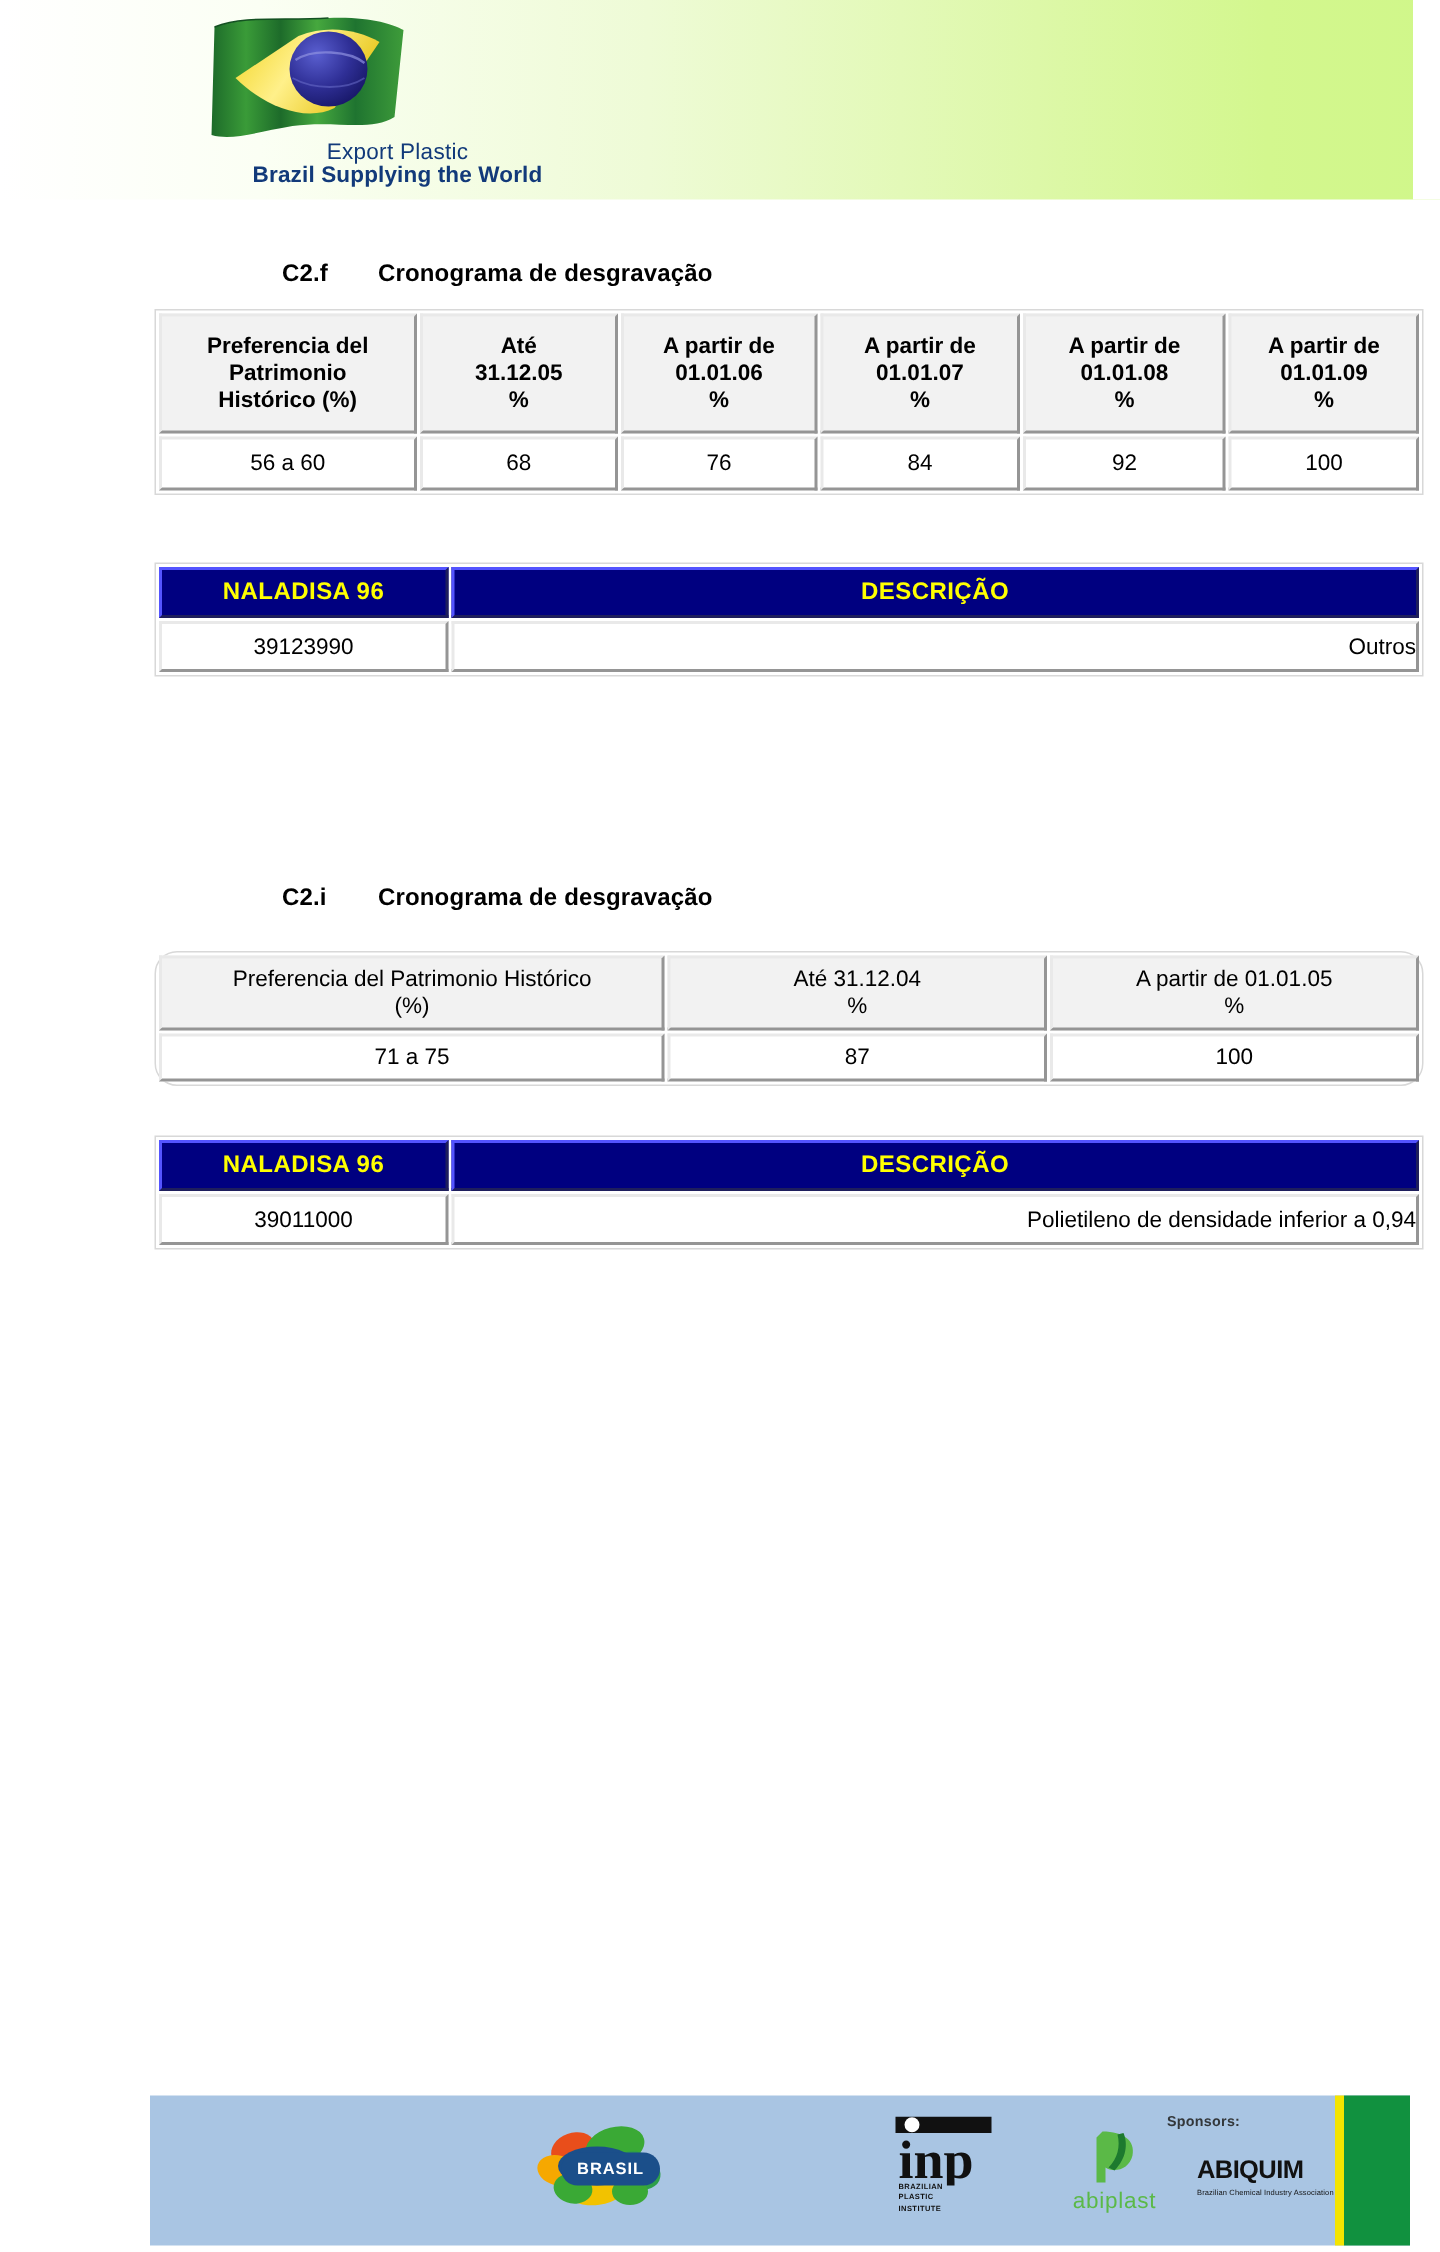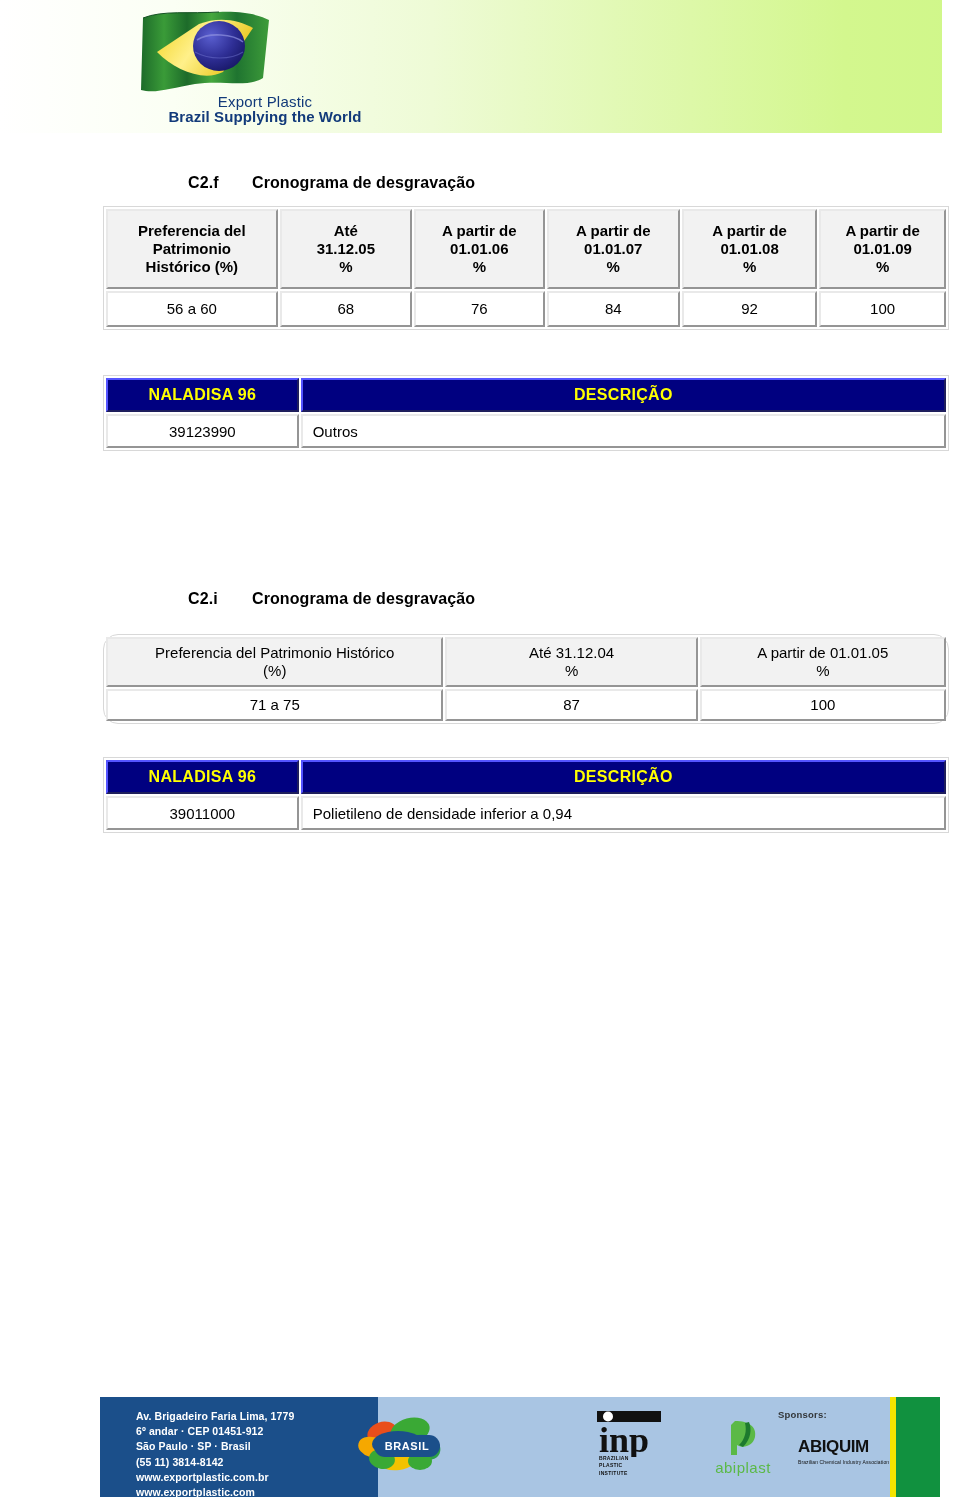--- a/index.html
+++ b/index.html
@@ -51,21 +51,21 @@
       background:#ffffff;border:1px solid #d8d8d8;}
   .nt th{
     background:#000080;color:#ffff00;font-weight:bold;font-size:16px;
     border:2px outset #3a3ab0;padding:0;letter-spacing:.3px;
   }
   .nt td{
     background:#ffffff;color:#000000;font-size:15px;font-weight:normal;
     border:2px outset #e9e9e9;padding:0;
   }
   .nt .c-code{text-align:center;}
-  .nt .c-desc{text-align:left;padding-left:10px;}
+  .nt .c-desc{text-align:right;padding-left:10px;}
 
   
   .footer{position:absolute;left:0;bottom:0;width:960px;height:112px;background:#ffffff;}
   .foot-sponsor{
     position:absolute;left:100px;top:8px;width:840px;height:100px;background:#a9c5e3;
   }
   .foot-addr{
     position:absolute;left:100px;top:8px;width:278px;height:100px;background:#1b4f8a;
     color:#ffffff;font-size:10.5px;font-weight:bold;line-height:1.45;
     padding:12px 0 0 36px;box-sizing:border-box;letter-spacing:.1px;
@@ -248,28 +248,20 @@
     <tr>
       <td class="c-code" style="height:30px;">39011000</td>
       <td class="c-desc">Polietileno de densidade inferior a 0,94</td>
     </tr>
   </tbody>
 </table>
 
 <div class="footer">
   <div class="foot-sponsor"></div>
 
-  <div class="foot-addr">
-    <div>Av. Brigadeiro Faria Lima, 1779</div>
-    <div>6º andar · CEP 01451-912</div>
-    <div>São Paulo · SP · Brasil</div>
-    <div>(55 11) 3814-8142</div>
-    <div>www.exportplastic.com.br</div>
-    <div>www.exportplastic.com</div>
-  </div>
 
   <div class="sponsors-label">Sponsors:</div>
 
   <div class="brasil-logo">
     <svg width="110" height="58" viewBox="0 0 110 58">
       <ellipse cx="30" cy="16" rx="15" ry="11" fill="#e94e1b" transform="rotate(-20 30 16)"></ellipse>
       <ellipse cx="20" cy="30" rx="14" ry="10" fill="#f6a800" transform="rotate(15 20 30)"></ellipse>
       <ellipse cx="58" cy="14" rx="20" ry="13" fill="#3aa935" transform="rotate(-15 58 14)"></ellipse>
       <ellipse cx="73" cy="30" rx="16" ry="12" fill="#2e9f4a" transform="rotate(25 73 30)"></ellipse>
       <ellipse cx="46" cy="42" rx="20" ry="11" fill="#f2c200" transform="rotate(-8 46 42)"></ellipse>

